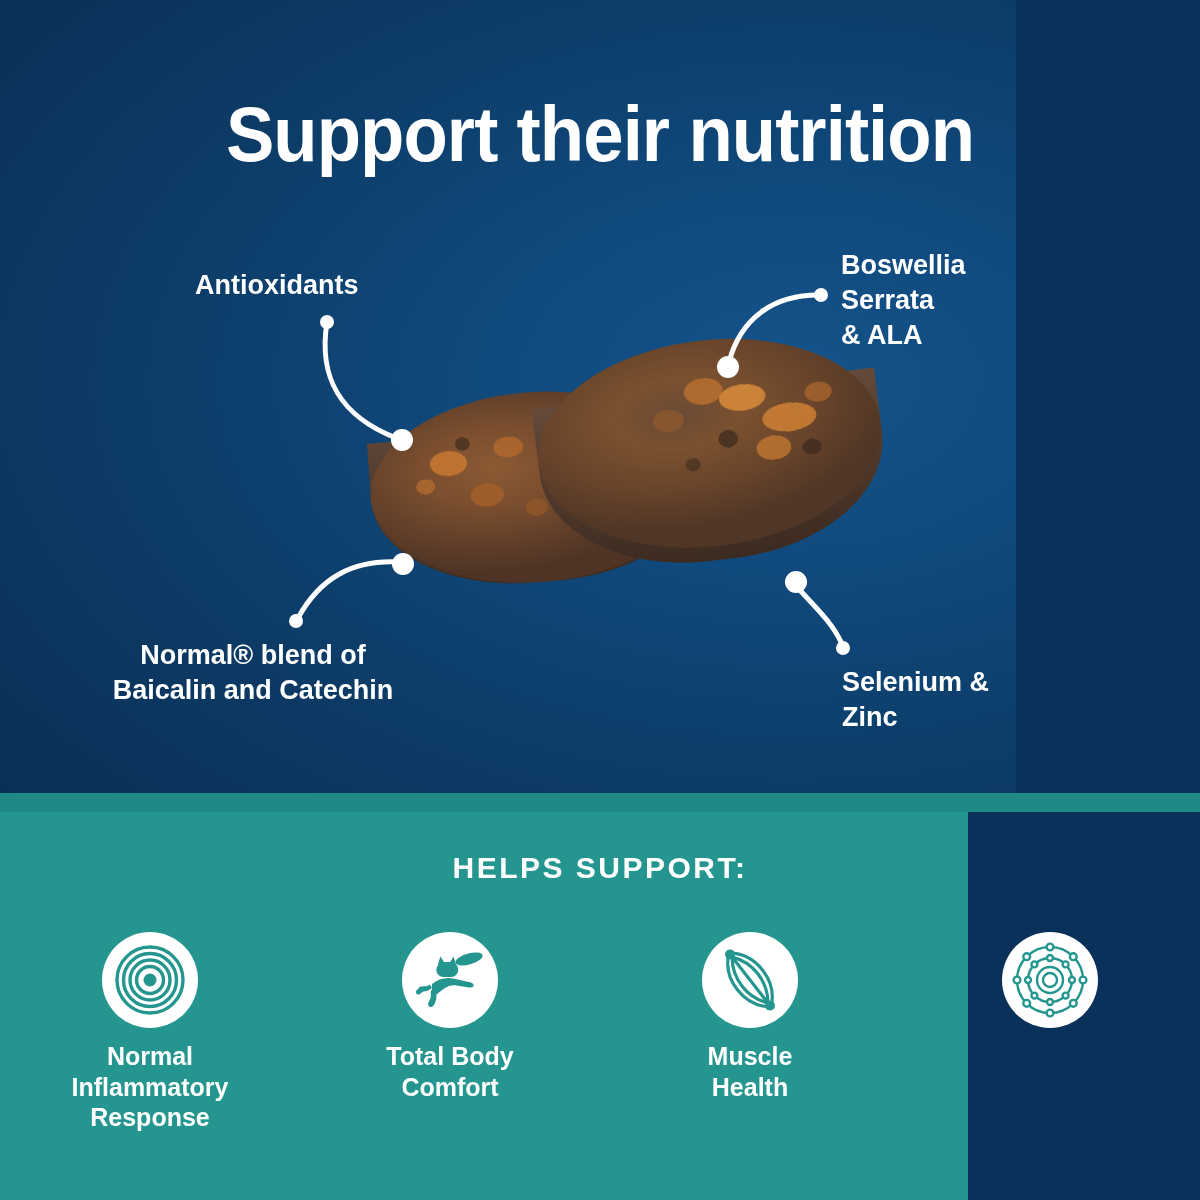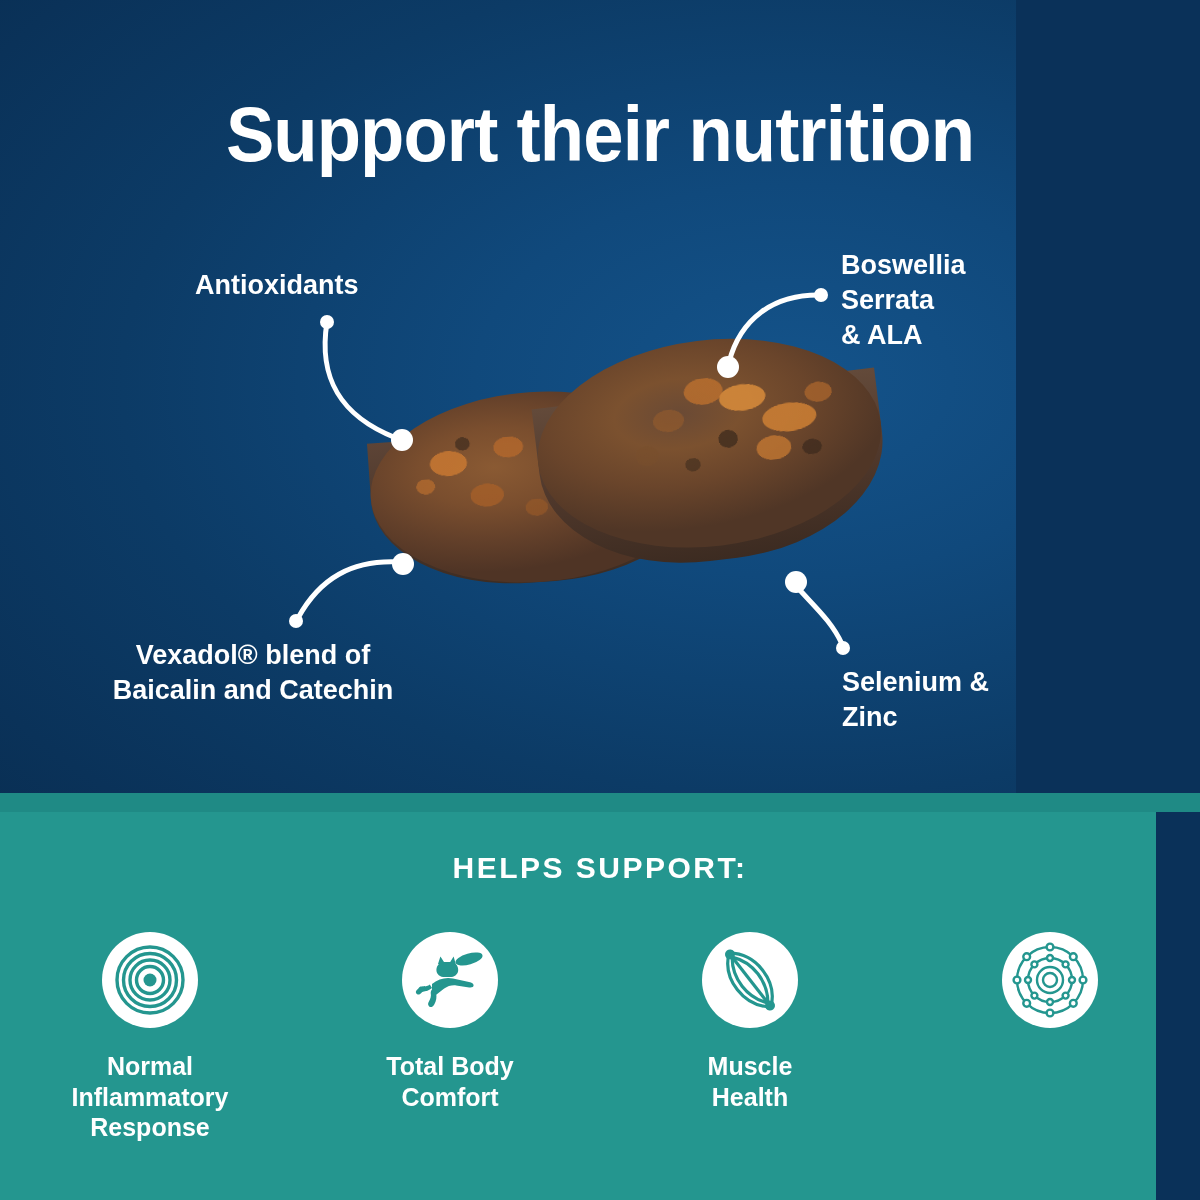--- a/index.html
+++ b/index.html
@@ -113,21 +113,21 @@
     white-space:pre-line;
   }
   .callout-antioxidants { left:195px; top:268px; }
   .callout-boswellia    { left:841px; top:248px; }
   .callout-vexadol      { left:88px;  top:638px; text-align:center; width:330px; }
   .callout-selenium     { left:802px; top:665px;margin-left:40px; }
 
   
   .support {
     position:absolute;
-    left:0; top:793px; width:1156px; height:407px;
+    left:0; top:793px; width:968px; height:407px;
     background:#24968f;
   }
   .support-topband {
     position:absolute; left:0; top:0; width:1200px; height:19px;
     background:#1f8a85;
   }
 
   .support-title {
     position:absolute;
     left:0; top:58px; width:1200px;
@@ -150,21 +150,21 @@
     align-items:center;
   }
   .benefit-icon {
     width:96px; height:96px;
     border-radius:50%;
     background:#ffffff;
     display:flex; align-items:center; justify-content:center;
   }
   .benefit-icon svg { display:block; }
   .benefit-label {
-    margin-top:23px;
+    margin-top:13px;
     color:#ffffff;
     font-size:25px;
     font-weight:bold;
     line-height:1.22;
     text-align:center;
     white-space:pre-line;
   }
 </style>
 </head>
 <body>
@@ -205,21 +205,21 @@
         <circle cx="796" cy="582" r="11"></circle>
         <circle cx="843" cy="648" r="7"></circle>
       </g>
     </svg>
 
     <div class="callout-label callout-antioxidants">Antioxidants</div>
 
     <div class="callout-label callout-boswellia">Boswellia Serrata
 &amp; ALA</div>
 
-    <div class="callout-label callout-vexadol">Vexadol® blend of
+    <div class="callout-label callout-vexadol">Normal® blend of
 Baicalin and Catechin</div>
 
     <div class="callout-label callout-selenium">Selenium &amp; Zinc</div>
   </div>
 
   <div class="support">
     <div class="support-topband"></div>
 
     <div class="support-title">HELPS SUPPORT:</div>
 

